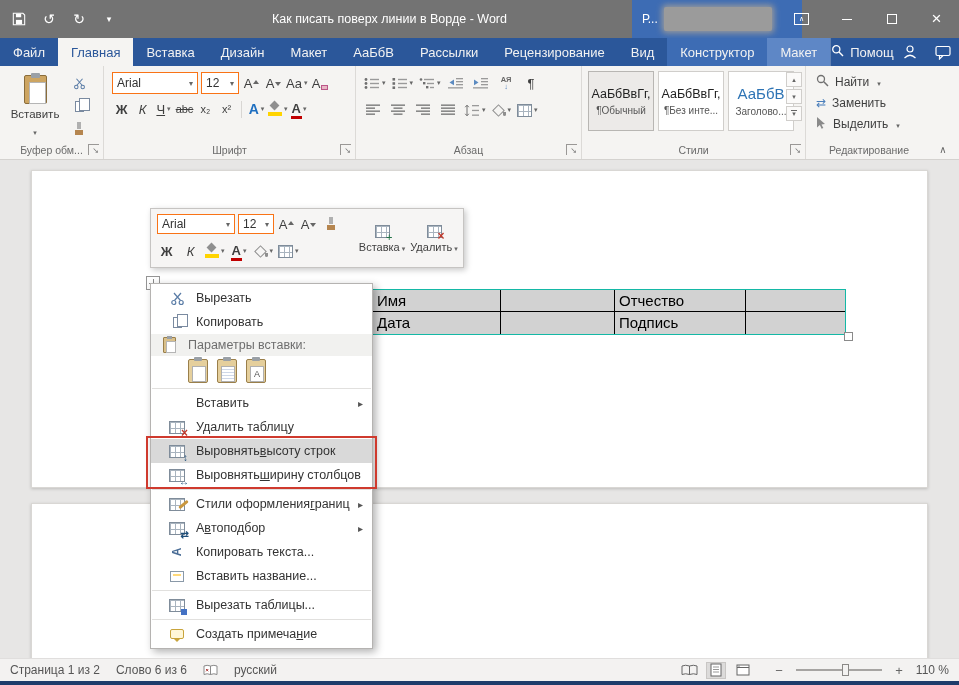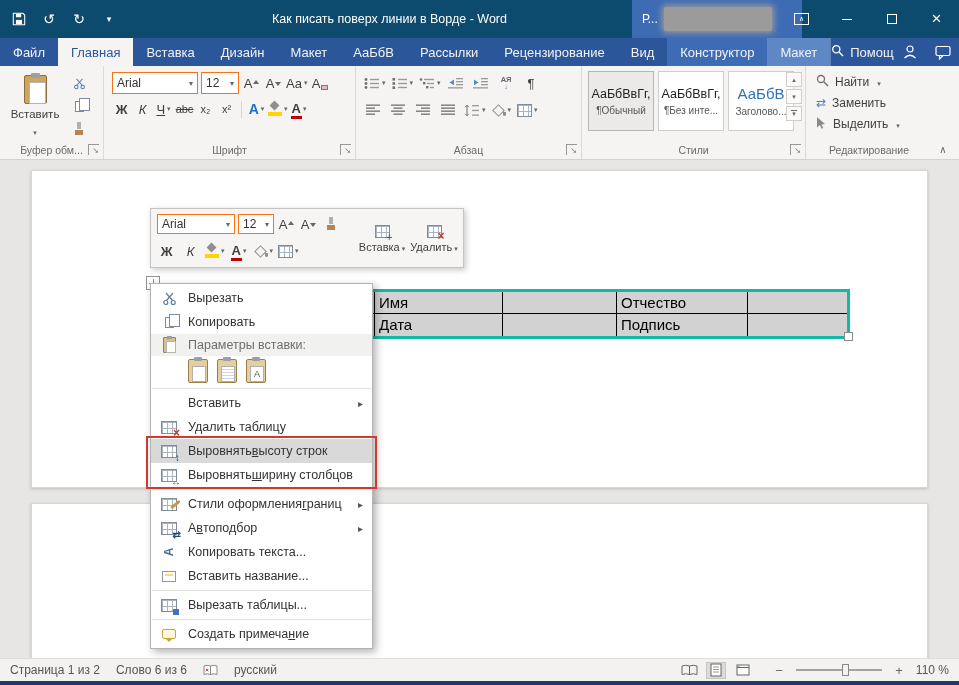--- a/index.html
+++ b/index.html
@@ -1,20 +1,20 @@
 <!DOCTYPE html>
 <html><head>
 <meta charset="utf-8">
 <style>
   *{margin:0;padding:0;box-sizing:border-box;font-family:"Liberation Sans",sans-serif}
   html,body{width:959px;height:685px;overflow:hidden}
   .window{position:relative;width:959px;height:685px;background:#e7e6e5;overflow:hidden;color:#444;font-size:12px;cursor:default}
 
   
-  .titlebar{position:absolute;top:0;left:0;right:0;height:38px;background:#0c4a6e;color:#fff}
+  .titlebar{position:absolute;top:0;left:0;right:0;height:38px;background:#737373;color:#fff}
   .qat{position:absolute;left:10px;top:0;height:38px;display:flex;align-items:center;gap:12px}
   .qbtn{display:flex;align-items:center;justify-content:center;width:18px;height:18px;font-size:14px;color:#fff}
   .ic-undo::before{content:"↺"} .ic-redo::before{content:"↻"}
   .ic-qdd::before{content:"▾";font-size:9px}
   .title{position:absolute;left:150px;right:330px;top:0;height:38px;display:flex;align-items:center;justify-content:center;font-size:12.5px;white-space:nowrap}
   .ctx-header{position:absolute;left:632px;top:0;width:170px;height:38px;background:#3d6cb4;display:flex;align-items:center;padding-left:10px;font-size:12px}
   .blur-box{display:inline-block;margin-left:6px;width:108px;height:24px;background:#9b9b9b;border-radius:2px;box-shadow:0 0 6px 2px #9b9b9b}
   .win-controls{position:absolute;right:0;top:0;height:38px;display:flex}
   .win-btn{width:45px;height:38px;display:flex;align-items:center;justify-content:center;color:#fff}
   .ic-ribopt{width:15px;height:12px;border:1px solid #fff;position:relative}
@@ -99,37 +99,37 @@
 
   
   .docarea{position:absolute;top:160px;left:0;right:0;height:498px;background:#e7e6e5;overflow:hidden}
   .page{position:absolute;left:31px;width:897px;background:#fff;border:1px solid #d9d7d4;box-shadow:0 1px 3px rgba(0,0,0,.18)}
   .page1{top:10px;height:318px}
   .page2{top:343px;height:160px}
   .tbl-handle{position:absolute;left:146px;top:116px;width:14px;height:14px;border:1px solid #949494;background:
     linear-gradient(#8a8a8a,#8a8a8a) center/8px 1px no-repeat,
     linear-gradient(#8a8a8a,#8a8a8a) center/1px 8px no-repeat,#fdfdfd}
   .tbl-resize{position:absolute;left:844px;top:172px;width:9px;height:9px;border:1px solid #8a8a8a;background:#fff}
-  .doc-table{position:absolute;left:154px;top:129px;border:3px solid #14b8a6}
+  .doc-table{position:absolute;left:154px;top:129px;border:1px solid #14b8a6}
   .trow{display:flex}
   .trow:first-child .tcell{border-bottom:1px solid #000}
   .tcell{height:22px;background:#d2d2d2;border-right:1px solid #000;font-size:15px;color:#000;line-height:21px;padding:0 4px;overflow:hidden;white-space:nowrap}
   .tcell:last-child{border-right:none}
   .c0{width:218px}.c1{width:128px}.c2{width:114px}.c3{width:131px}.c4{width:99px}
 
   
   .minibar{position:absolute;left:150px;top:48px;width:314px;height:60px;background:#f6f5f4;border:1px solid #c6c4c2;box-shadow:2px 2px 6px rgba(0,0,0,.22)}
   .mb-row{position:absolute;left:6px;display:flex;align-items:center;gap:3px}
   .mb-big{position:absolute;top:4px;width:50px;height:51px;display:flex;flex-direction:column;align-items:center;justify-content:center;gap:3px;font-size:11px;color:#3f3f3f}
   .grid-ic.add::after{content:"+";position:absolute;right:-4px;bottom:-6px;color:#217346;font-weight:b old;font-size:11px}
   .grid-ic.del::after{content:"×";position:absolute;right:-4px;bottom:-6px;color:#c0392b;font-weight:bold;font-size:12px}
 
   
   .cmenu{position:absolute;left:150px;top:123px;width:223px;background:#fff;border:1px solid #b5b3b1;box-shadow:3px 3px 8px rgba(0,0,0,.3);padding:2px 0;z-index:5}
-  .mitem{display:flex;align-items:center;height:24px;padding:0 8px;font-size:12.5px;color:#333;position:relative;white-space:nowrap}
+  .mitem{display:flex;align-items:center;height:24px;padding:0 16px;font-size:12.5px;color:#333;position:relative;white-space:nowrap}
   .mitem.hl{background:#d9d9d9}
   .mitem.sub::after{content:"▸";position:absolute;right:9px;font-size:10px;color:#555}
   .mi-icon{width:20px;min-width:20px;display:flex;align-items:center;justify-content:center;margin-right:9px}
   .mi-label{display:flex}
   .ak{text-decoration:underline}
   .mhead{display:flex;align-items:center;height:22px;background:#f1f1ef;color:#6e6e6e;font-size:12.5px;padding:0 8px}
   .mpaste-row{display:flex;align-items:center;gap:9px;height:30px;padding-left:37px}
   .msep{height:1px;background:#e1e0de;margin:2px 1px}
   .ic-paste-sm{position:relative;width:13px;height:16px;background:#d9c08a;border:1px solid #9a7f4a;border-radius:1px}
   .ic-paste-sm::before{content:"";position:absolute;left:3px;top:-2px;width:5px;height:3px;background:#9aa0a6}

